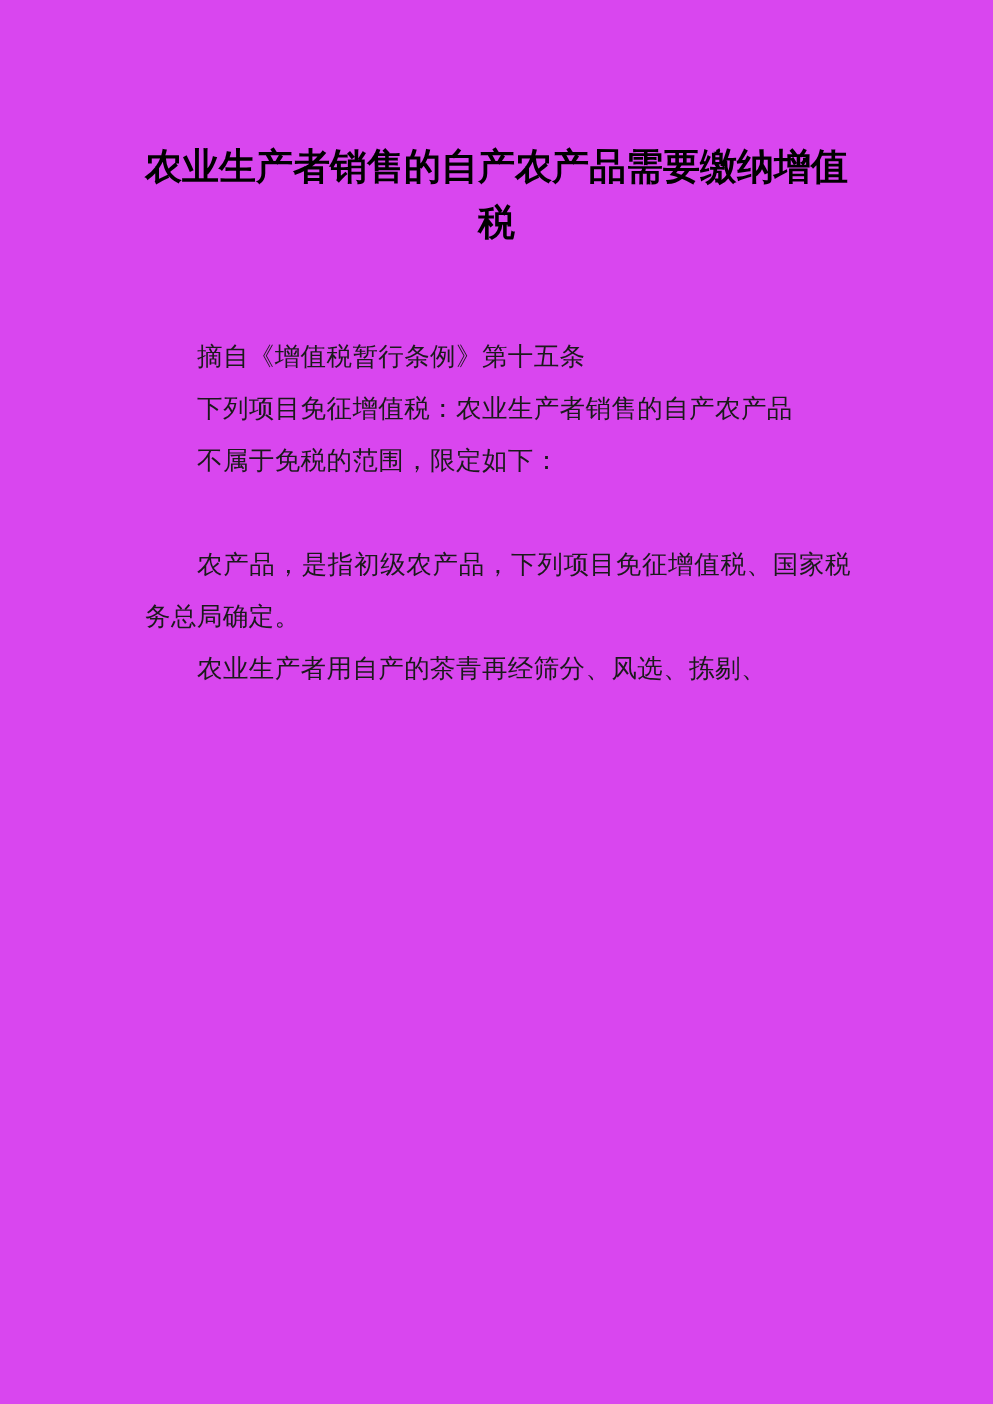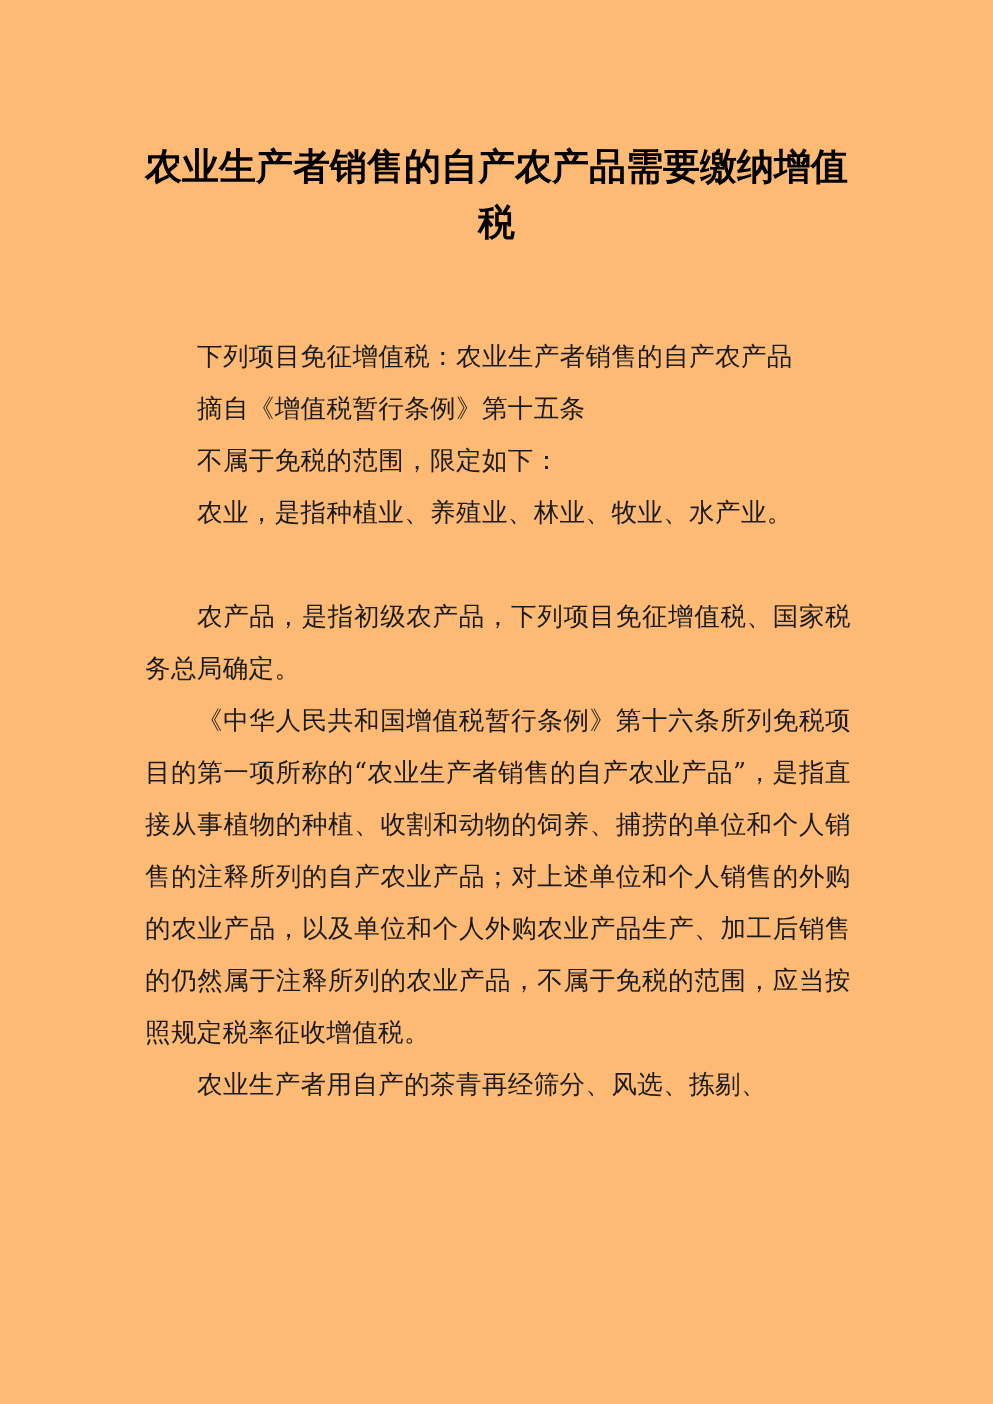--- a/index.html
+++ b/index.html
@@ -5,21 +5,21 @@
   html, body {
     margin: 0;
     padding: 0;
     background: #ffffff;
   }
 
   .page {
     position: relative;
     width: 993px;
     height: 1404px;
-    background: #fdba74;
+    background: #d946ef;
     overflow: hidden;
     box-sizing: border-box;
     font-family: "DejaVu Serif", "Liberation Serif", serif;
     color: #000000;
   }
 
   .doc-title {
     position: absolute;
     left: 145px;
     top: 113px;
@@ -58,33 +58,31 @@
 </style>
 </head>
 <body>
 
 <div class="page">
 
   <h1 class="doc-title">农业生产者销售的自产农产品需要缴纳增值税</h1>
 
   <div class="body-block">
 
+    <p class="para">摘自《增值税暂行条例》第十五条</p>
+
     <p class="para">下列项目免征增值税：农业生产者销售的自产农产品</p>
-
-    <p class="para">摘自《增值税暂行条例》第十五条</p>
 
     <p class="para">不属于免税的范围，限定如下：</p>
 
-    <p class="para">农业，是指种植业、养殖业、林业、牧业、水产业。</p>
 
     <div class="spacer-line"></div>
 
 
     <p class="para">农产品，是指初级农产品，下列项目免征增值税、国家税务总局确定。</p>
 
 
-    <p class="para">《中华人民共和国增值税暂行条例》第十六条所列免税项目的第一项所称的“农业生产者销售的自产农业产品”，是指直接从事植物的种植、收割和动物的饲养、捕捞的单位和个人销售的注释所列的自产农业产品；对上述单位和个人销售的外购的农业产品，以及单位和个人外购农业产品生产、加工后销售的仍然属于注释所列的农业产品，不属于免税的范围，应当按照规定税率征收增值税。</p>
 
     <p class="para">农业生产者用自产的茶青再经筛分、风选、拣剔、</p>
 
   </div>
 
 </div>
 
 </body></html>

